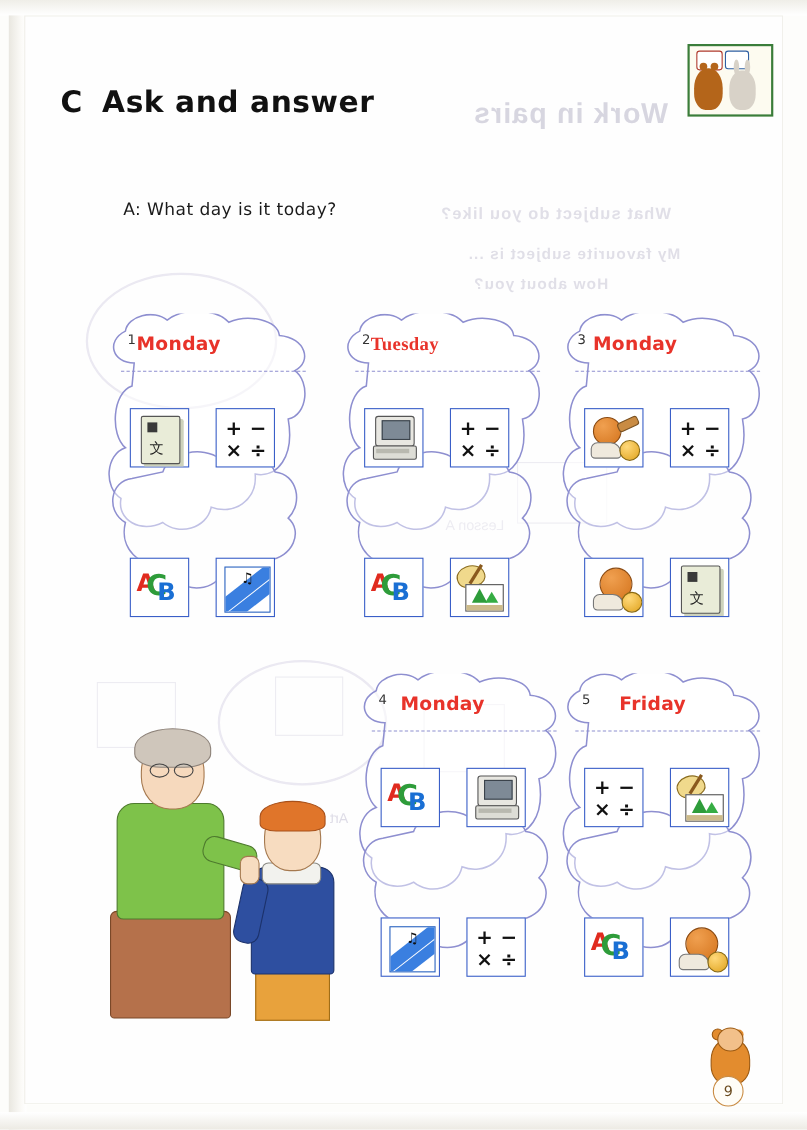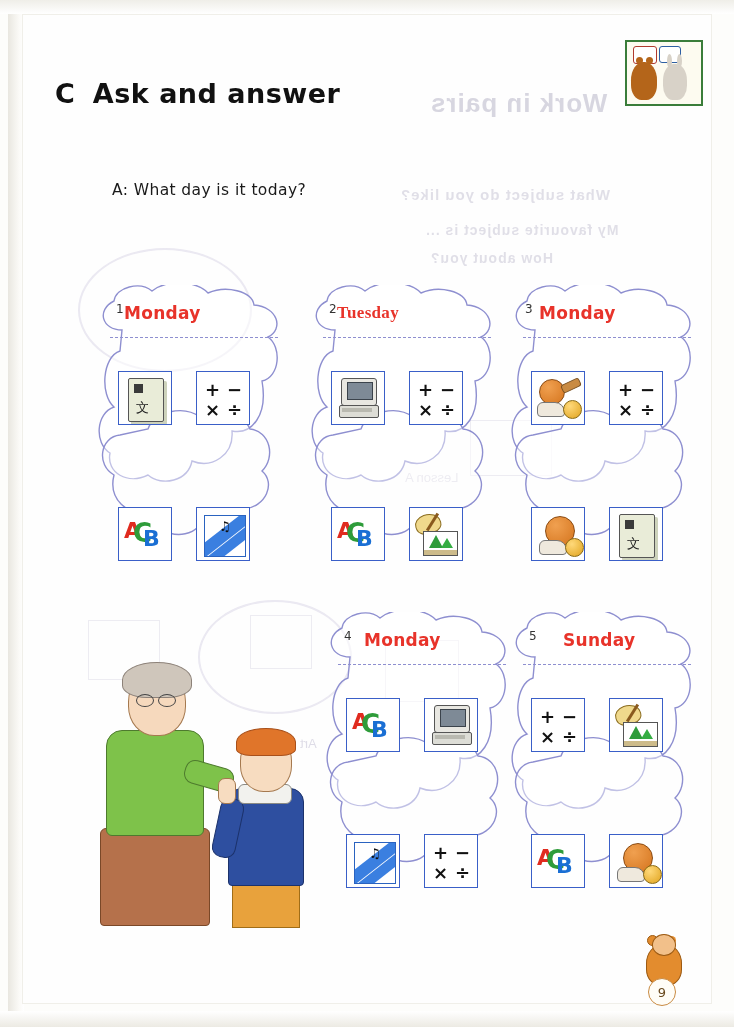--- a/index.html
+++ b/index.html
@@ -951,21 +951,21 @@
 
   <div class="cloud" style="left:505px;top:612px;width:205px;height:300px;">
     <svg width="205" height="300" viewBox="0 0 205 300">
       <path d="M30,45 C10,45 4,25 22,16 C24,2 48,-4 60,6 C75,-6 105,-4 116,8 C134,0 160,6 162,20 C186,22 192,44 176,52
                C190,62 188,92 170,96 C176,130 160,150 140,146 C142,170 120,184 100,176
                C96,196 70,202 56,190 C36,200 14,188 18,168 C2,158 4,128 22,122 C8,110 10,72 28,66 Z" fill="#ffffff" fill-opacity="0.55" stroke="#8e8fd0" stroke-width="1.4"></path>
       <path d="M28,150 C8,152 4,180 22,190 C16,214 36,232 56,226 C62,250 92,256 106,242 C126,254 152,242 152,224
                C174,222 184,198 170,186 C184,172 178,146 158,144 C150,126 120,120 108,132 C92,120 62,126 56,144 Z" fill="#ffffff" fill-opacity="0.45" stroke="#8e8fd0" stroke-width="1.4"></path>
     </svg>
     <div class="day-num" style="left:24px;top:17px;">5</div>
-    <div class="day-label" style="left:58px;top:18px;">Sunday</div>
+    <div class="day-label" style="left:58px;top:18px;">Friday</div>
     <div class="dash" style="left:18px;top:52px;width:168px;"></div>
 
     <div class="tile" style="left:26px;top:86px;">
       <div class="i-math">
         <span class="p">+</span>
         <span class="m">−</span>
         <span class="x">×</span>
         <span class="d">÷</span>
       </div>
     </div>

